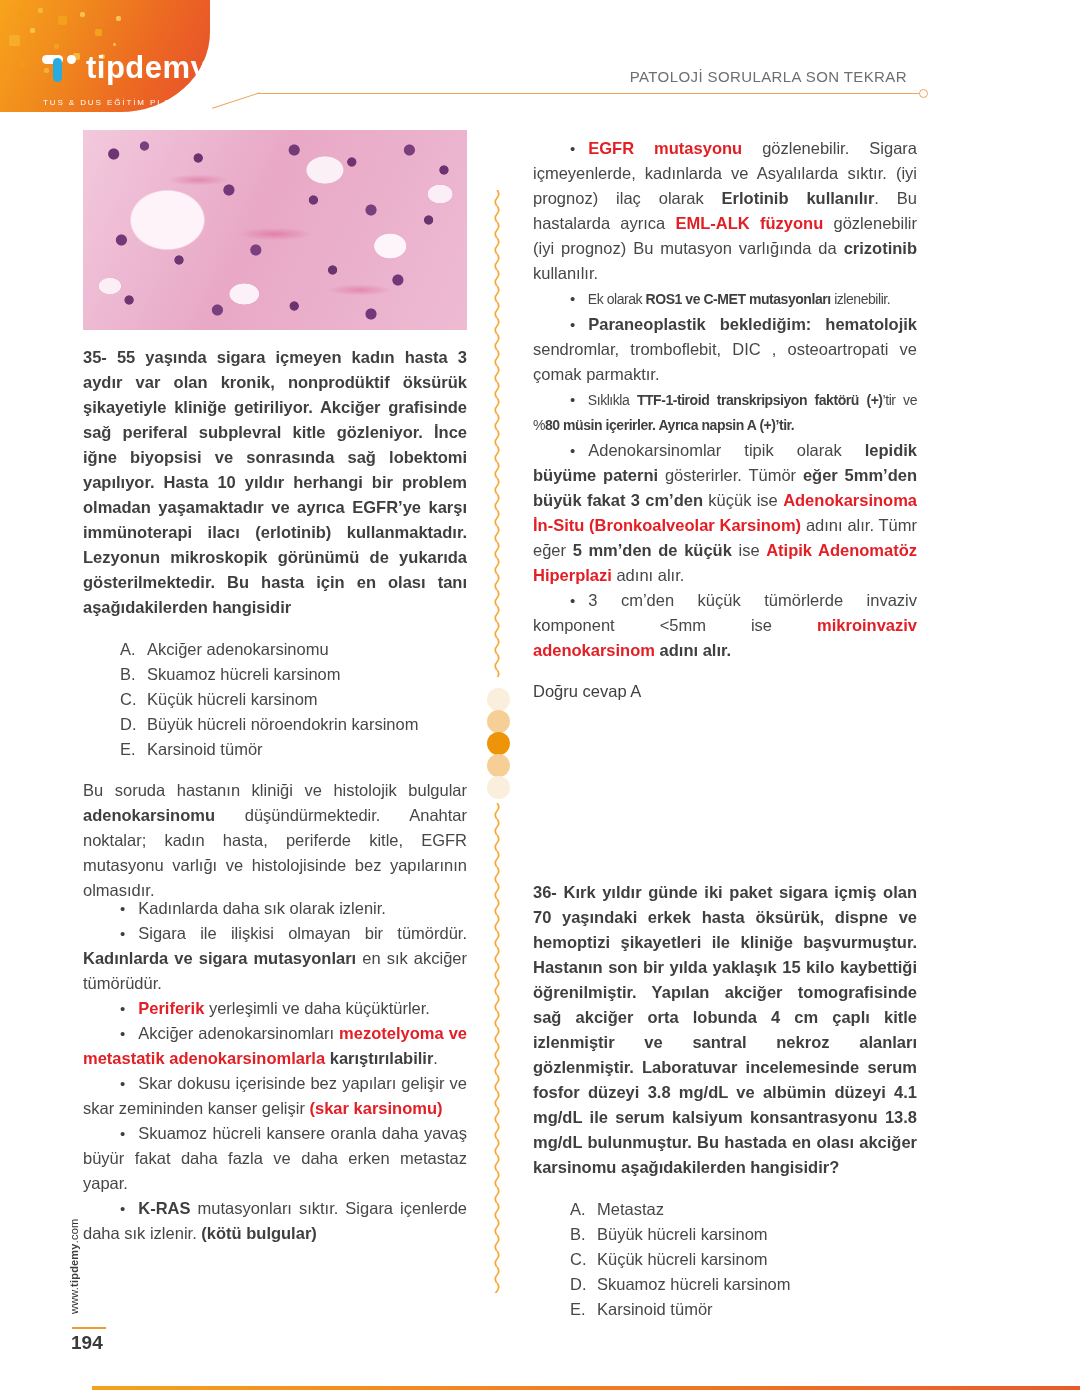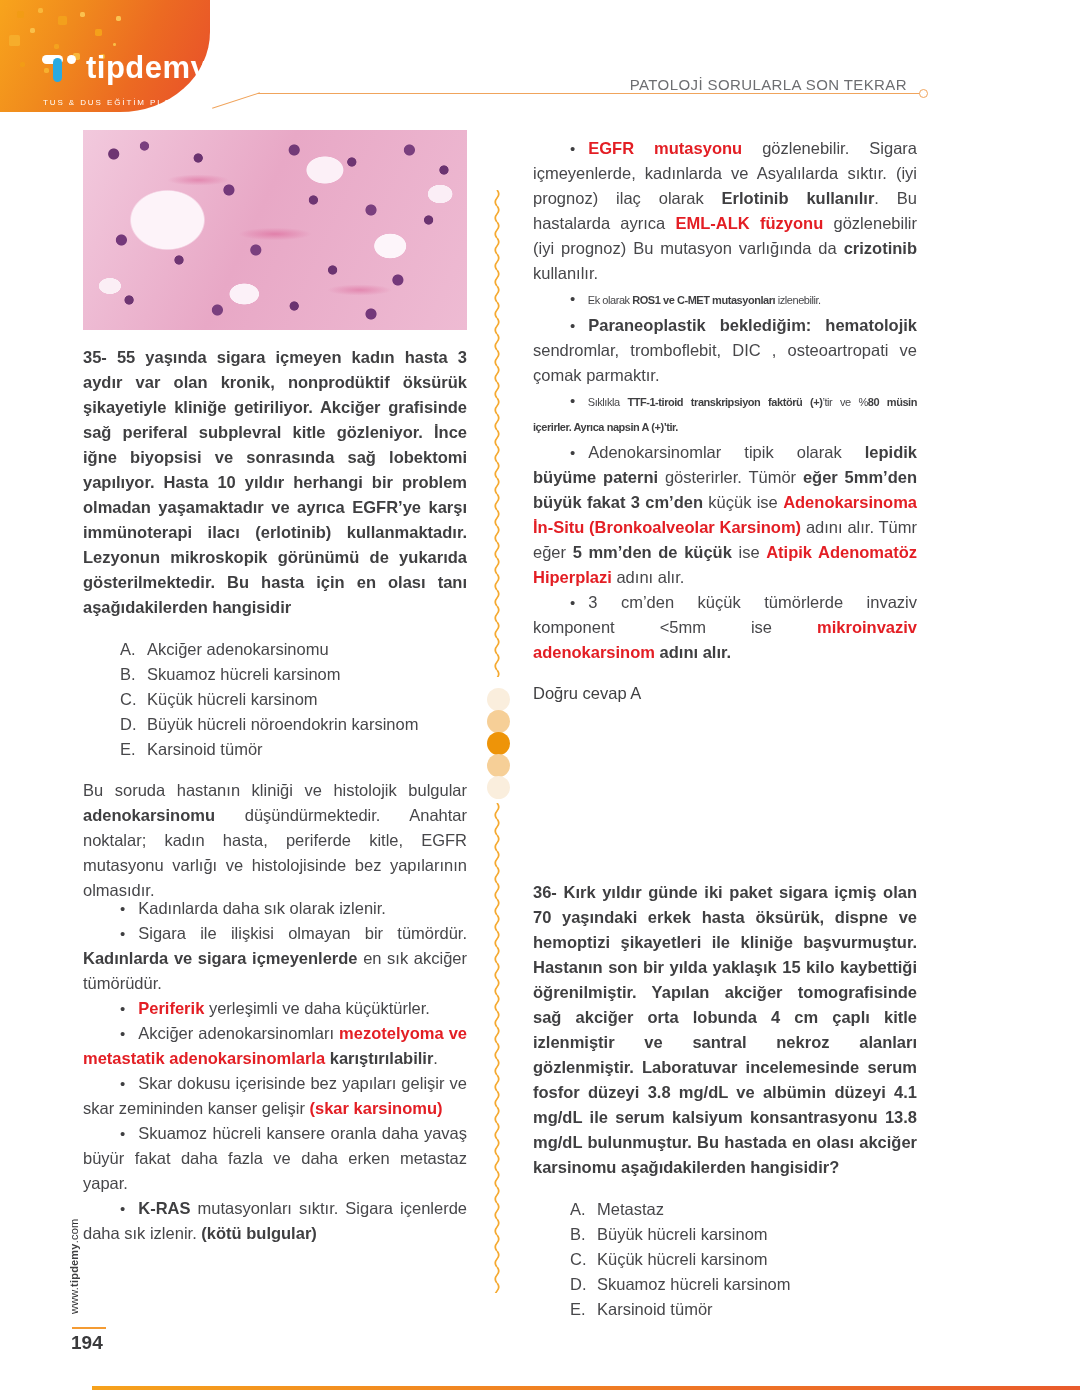--- a/index.html
+++ b/index.html
@@ -17,36 +17,36 @@
         16px 58px 0 2px #f29c16,40px 64px 0 2px #f7b02f,96px 50px 0 2px #f5ab28,
         112px 12px 0 2px #fac353,108px 38px 0 1px #f9bd45;}
   .logo-row{position:absolute;top:52px;left:42px;display:flex;align-items:flex-start;}
   .logo-mark{position:relative;width:40px;height:32px;}
   .lm-bar{position:absolute;left:0;top:3px;width:21px;height:9px;background:#fff;border-radius:5px;}
   .lm-stem{position:absolute;left:11px;top:6px;width:9px;height:24px;background:#29aae1;border-radius:5px;}
   .lm-dot{position:absolute;left:25px;top:3px;width:9px;height:9px;background:#fff;border-radius:50%;}
   .logo-text{color:#fff;font-weight:bold;font-size:31px;line-height:31px;letter-spacing:.5px;margin-left:4px;}
   .logo-tag{position:absolute;top:90px;left:43px;color:#fff;font-weight:normal;font-size:8px;letter-spacing:1.9px;white-space:nowrap;}
 
-  .h-title{position:absolute;top:76px;left:533px;width:374px;text-align:right;
+  .h-title{position:absolute;top:68px;left:533px;width:374px;text-align:right;
            color:#6d6e71;font-size:15px;letter-spacing:.4px;line-height:18px;}
   .h-rule{position:absolute;top:93px;left:258px;width:662px;height:0;border-top:1.4px solid #f0a45c;}
   .h-rule-diag{position:absolute;top:100px;left:211px;width:50px;height:0;border-top:1.4px solid #f0a45c;transform:rotate(-18deg);}
   .h-ring{position:absolute;top:89px;left:919px;width:7px;height:7px;border:1.5px solid #f0a45c;border-radius:50%;background:#fff;}
 
   
   .col-left{position:absolute;left:83px;top:130px;width:384px;}
   .col-right{position:absolute;left:533px;top:130px;width:384px;padding-top:6px;}
 
   .just{text-align:justify;}
   .b{font-weight:bold;color:#3f3f41;}
   .rb{font-weight:bold;color:#e31e24;}
   .bold-block{font-weight:bold;color:#3f3f41;}
   .q{margin:0;}
-  .cond{font-size:11px;letter-spacing:-.45px;}
+  .cond{font-size:14px;letter-spacing:-.45px;}
 
   .opts{margin:17px 0 0 37px;padding:0;list-style:none;}
   .opts li{line-height:25px;}
   .opt-l{display:inline-block;width:27px;}
 
   .expl{margin:16px 0 0 0;}
 
   .left-notes{position:absolute;top:757px;left:0;width:100%;}
   .red-head{margin:0;color:#e31e24;font-weight:bold;}
   .kp{margin-top:9px;}
@@ -156,21 +156,21 @@
       <li><span class="opt-l">A.</span><span>Akciğer adenokarsinomu</span></li>
       <li><span class="opt-l">B.</span><span>Skuamoz hücreli karsinom</span></li>
       <li><span class="opt-l">C.</span><span>Küçük hücreli karsinom</span></li>
       <li><span class="opt-l">D.</span><span>Büyük hücreli nöroendokrin karsinom</span></li>
       <li><span class="opt-l">E.</span><span>Karsinoid tümör</span></li>
     </ul>
     <p class="expl just"><span>Bu soruda hastanın kliniği ve histolojik bulgular </span><span class="b">adenokarsinomu</span><span> düşündürmektedir. Anahtar noktalar; kadın hasta, periferde kitle, EGFR mutasyonu varlığı ve histolojisinde bez yapılarının olmasıdır.</span></p>
     <div class="left-notes">
       <div class="kp">
         <p class="bullet just"><span>Kadınlarda daha sık olarak izlenir.</span></p>
-        <p class="bullet just"><span>Sigara ile ilişkisi olmayan bir tümördür. </span><span class="b">Kadınlarda ve sigara içmeyenlerde</span><span> en sık akciğer tümörüdür.</span></p>
+        <p class="bullet just"><span>Sigara ile ilişkisi olmayan bir tümördür. </span><span class="b">Kadınlarda ve sigara mutasyonları</span><span> en sık akciğer tümörüdür.</span></p>
         <p class="bullet just"><span class="rb">Periferik</span><span> yerleşimli ve daha küçüktürler.</span></p>
         <p class="bullet just"><span>Akciğer adenokarsinomları </span><span class="rb">mezotelyoma ve metastatik adenokarsinomlarla</span><span> </span><span class="b">karıştırılabilir</span><span>.</span></p>
         <p class="bullet just"><span>Skar dokusu içerisinde bez yapıları gelişir ve skar zemininden kanser gelişir </span><span class="rb">(skar karsinomu)</span></p>
         <p class="bullet just"><span>Skuamoz hücreli kansere oranla daha yavaş büyür fakat daha fazla ve daha erken metastaz yapar.</span></p>
         <p class="bullet just"><span class="b">K-RAS</span><span> mutasyonları sıktır. Sigara içenlerde daha sık izlenir. </span><span class="b">(kötü bulgular)</span></p>
       </div>
     </div>
   </div>
 
   <div class="col-right">

